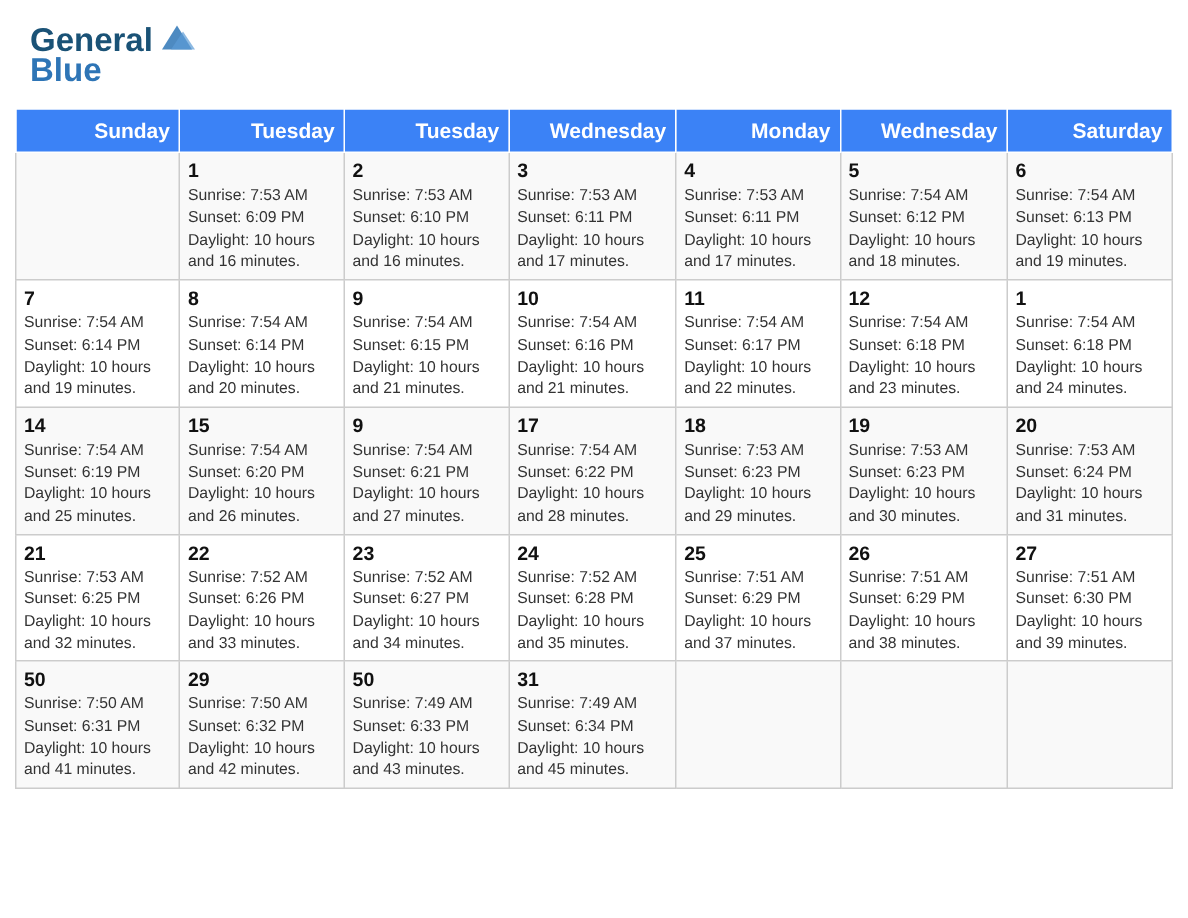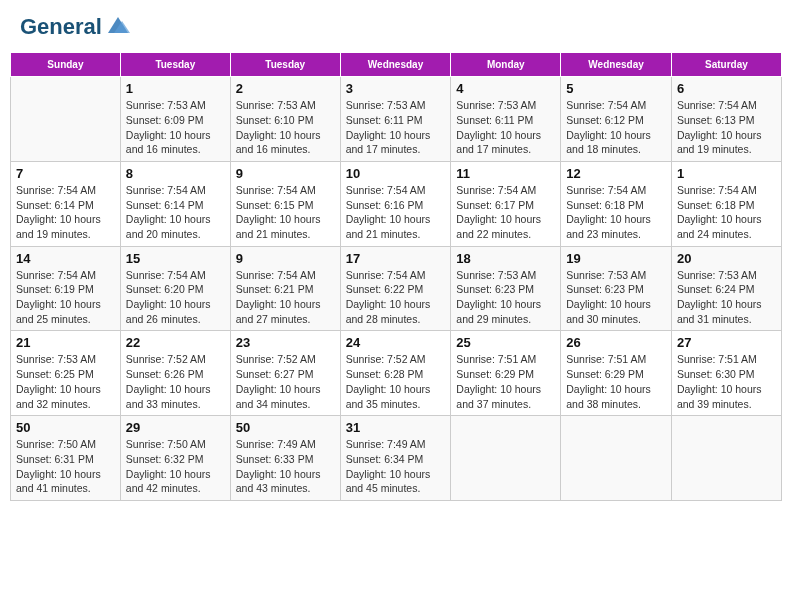--- a/index.html
+++ b/index.html
@@ -32,25 +32,25 @@
     .location-title {
       font-size: 16px;
       color: #555;
     }
     .calendar-table {
       width: 100%;
       border-collapse: collapse;
       font-size: 11px;
     }
     .calendar-table thead tr th {
-      background-color: #a21caf;
+      background-color: #3b82f6;
       color: #fff;
-      text-align: center;
+      text-align: right;
       padding: 6px 6px;
-      font-size: 10px;
+      font-size: 14px;
       font-weight: bold;
       border: 1px solid #fff;
     }
     .calendar-table tbody tr td {
       vertical-align: top;
       padding: 4px 5px;
       border: 1px solid #ccc;
       width: 113px;
       min-height: 80px;
       background: #fff;
@@ -81,20 +81,21 @@
     <div>
       <div style="display:flex;align-items:center;">
         <div style="font-size:22px;font-weight:bold;line-height:1.1;">
           <span style="color:#1a5276;">General</span>
         </div>
         <svg width="28" height="28" viewBox="0 0 28 28" style="margin-left:2px;margin-top:-4px;">
           <polygon points="4,22 14,6 24,22" fill="#2e75b6" opacity="0.85"></polygon>
           <polygon points="10,22 18,10 26,22" fill="#5b9bd5" opacity="0.7"></polygon>
         </svg>
       </div>
+      <div style="font-size:22px;font-weight:bold;color:#2e75b6;line-height:1.1;margin-top:-4px;">Blue</div>
     </div>
   </div>
   <div class="title-block">
     <div class="month-title"></div>
     <div class="location-title"></div>
   </div>
 </div>
 
 <table class="calendar-table">
   <thead>

